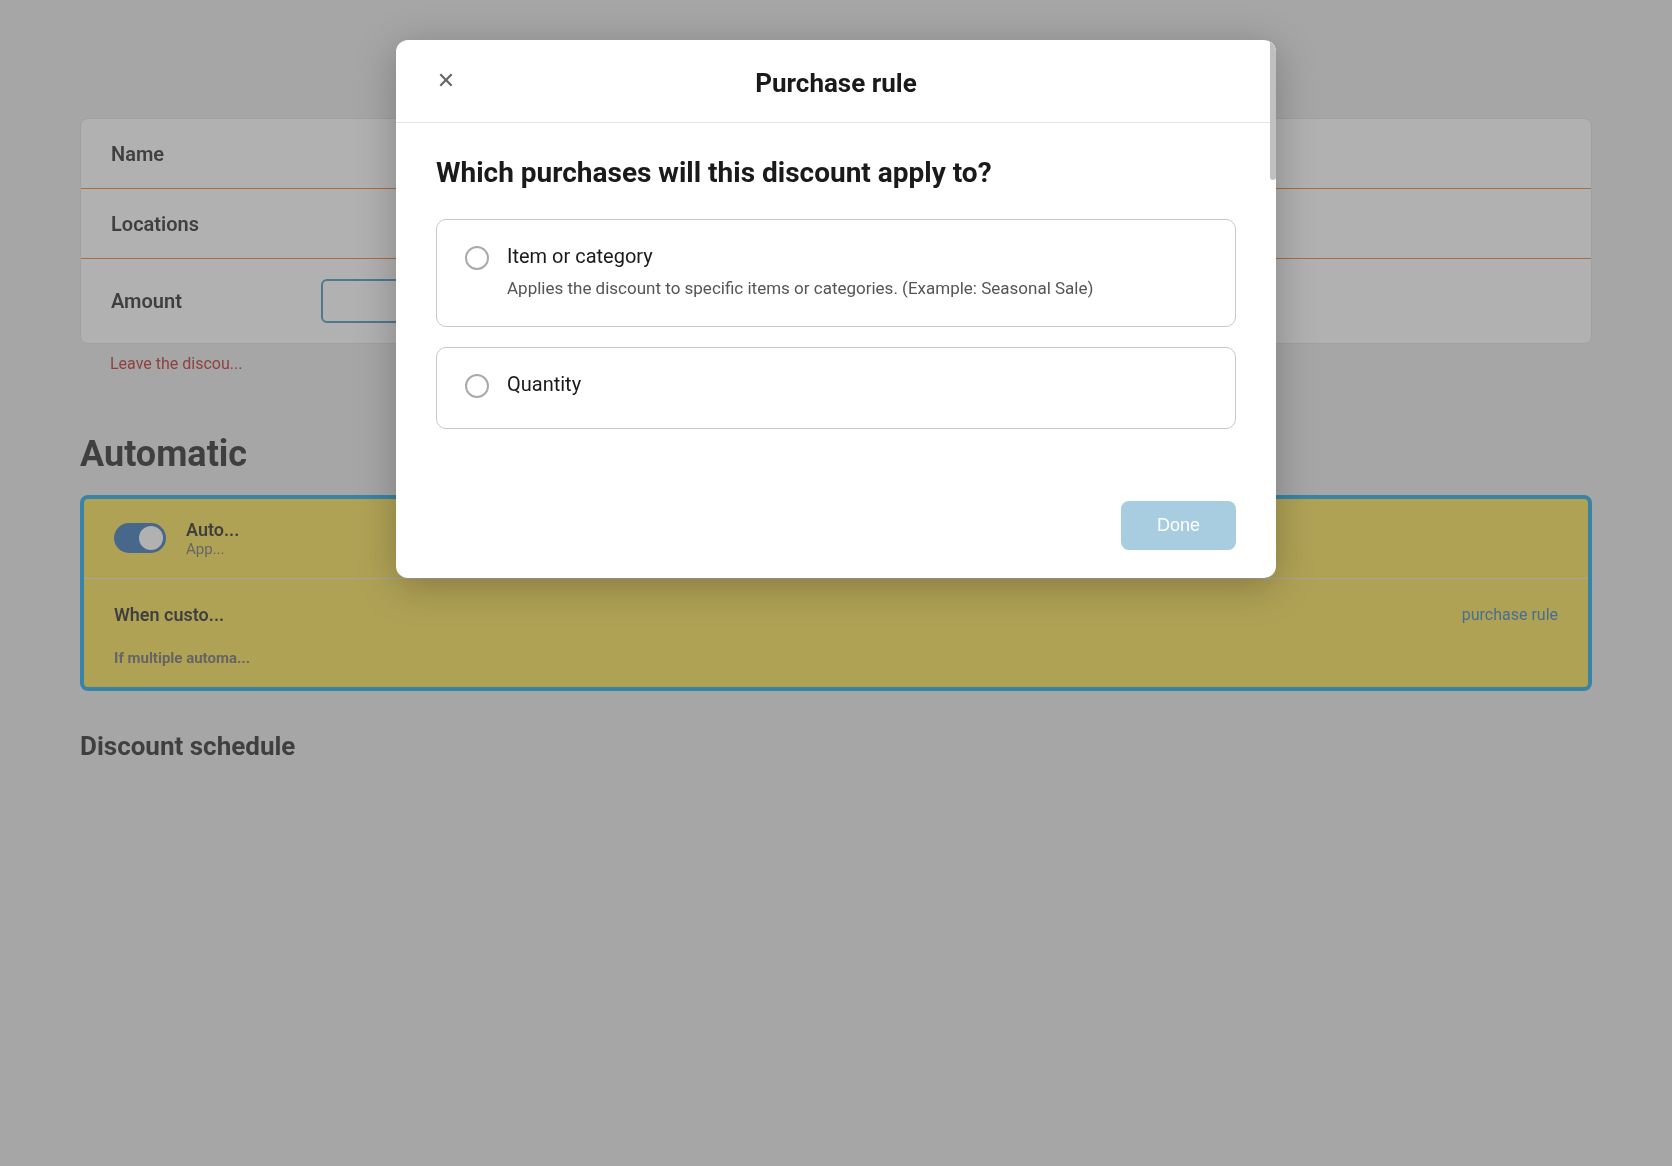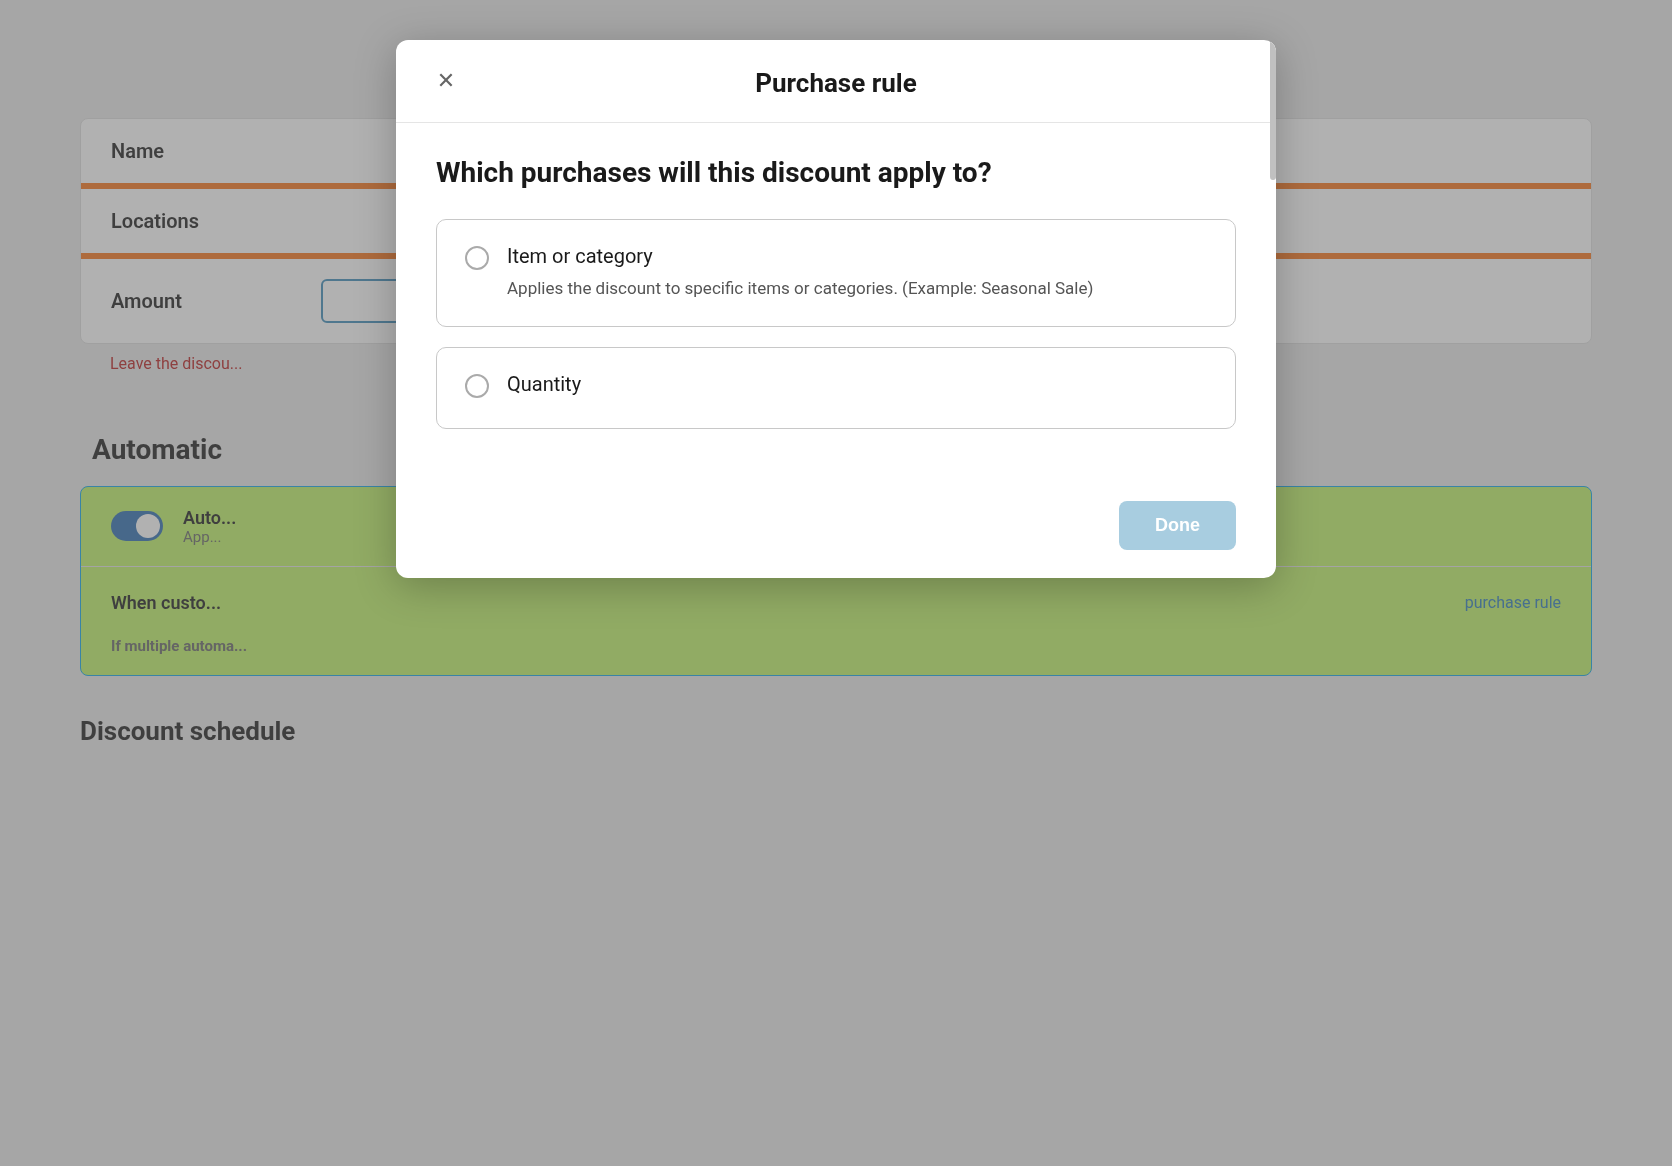--- a/index.html
+++ b/index.html
@@ -32,21 +32,21 @@
       background: #fff;
       border-radius: 8px;
       border: 1px solid #ddd;
       margin-bottom: 0;
       overflow: hidden;
     }
 
     .bg-form-row {
       display: flex;
       align-items: center;
-      border-bottom: 6px solid #f97316;
+      border-bottom: 1px solid #f97316;
       padding: 0;
       min-height: 70px;
     }
 
     .bg-form-row:last-child {
       border-bottom: none;
     }
 
     .bg-form-label {
       font-size: 20px;
@@ -76,30 +76,30 @@
       color: #555;
     }
 
     .bg-helper-text {
       font-size: 16px;
       color: #b91c1c;
       padding: 10px 30px 20px;
     }
 
     .bg-section-title {
-      font-size: 28px;
-      font-weight: 700;
-      color: #1a1a1a;
-      margin: 40px 12px 20px;
+      font-size: 36px;
+      font-weight: 700;
+      color: #1a1a1a;
+      margin: 40px 0 20px;
     }
 
     .bg-auto-section {
-      background: #bef264;
+      background: #fde047;
       border-radius: 8px;
-      border: 1px solid #0ea5e9;
+      border: 4px solid #0ea5e9;
       overflow: hidden;
     }
 
     .bg-auto-row {
       display: flex;
       align-items: flex-start;
       padding: 20px 30px;
       border-bottom: 1px solid #e5e5e5;
       min-height: 80px;
       gap: 20px;
@@ -304,21 +304,21 @@
       flex-shrink: 0;
     }
 
     .btn-done {
       background: #a8cde0;
       color: #fff;
       border: none;
       border-radius: 8px;
       padding: 14px 36px;
       font-size: 18px;
-      font-weight: 700;
+      font-weight: 400;
       cursor: pointer;
     }
   </style>
 </head>
 <body>
 
 <div class="bg-page">
   <h1 class="bg-page-title">Create discount</h1>
 
   <div class="bg-form-section">

